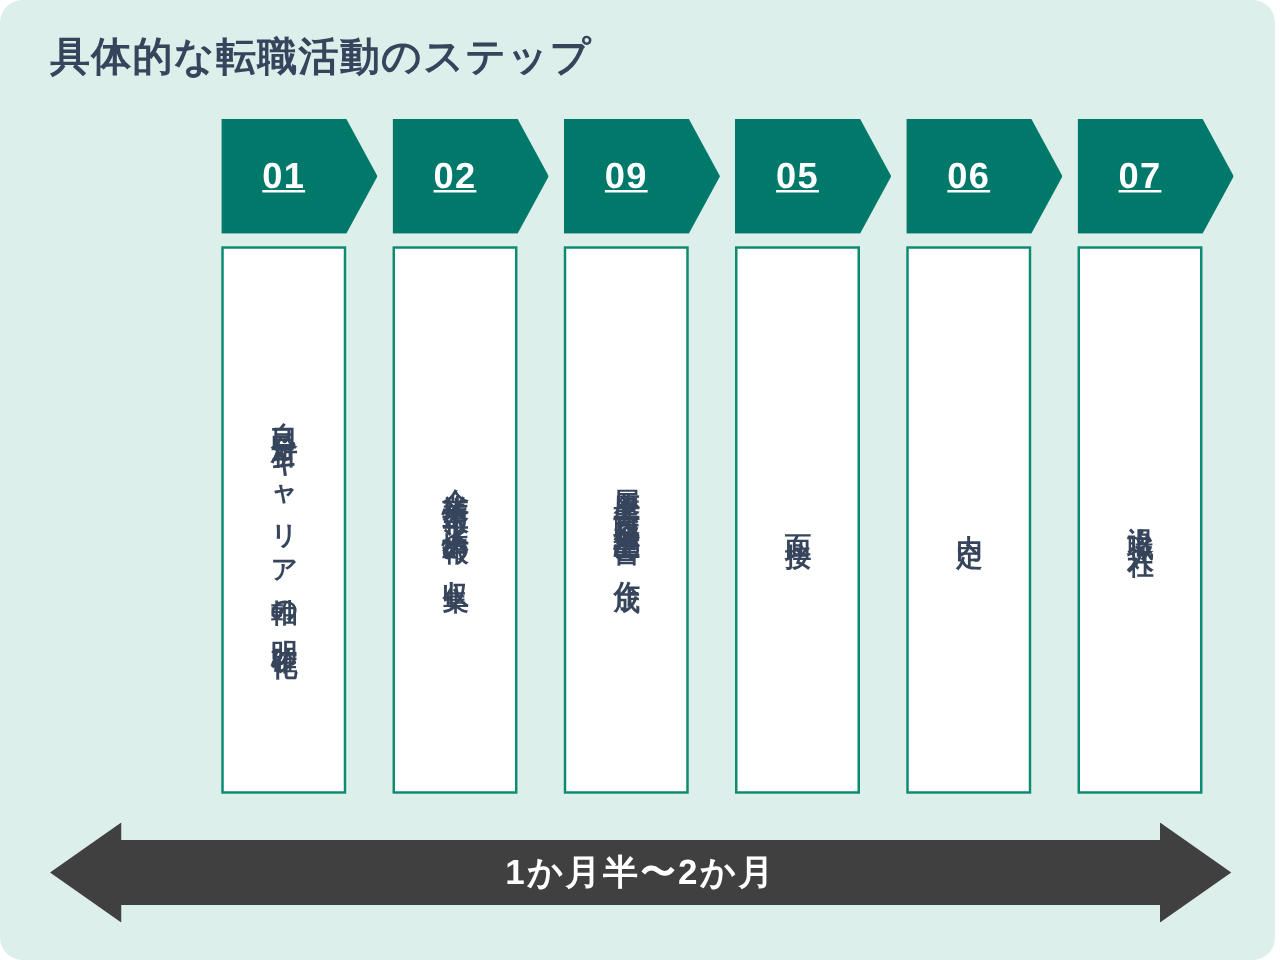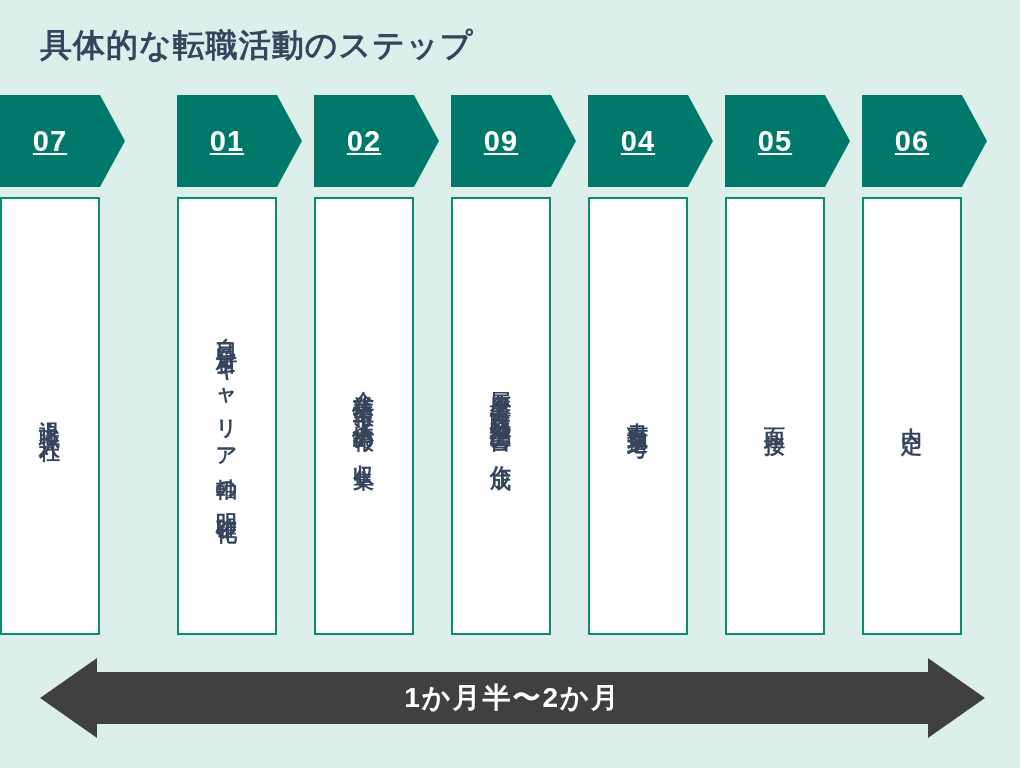--- a/index.html
+++ b/index.html
@@ -5,20 +5,21 @@
   html, body { margin: 0; padding: 0; }
   body {
     width: 1024px; height: 768px;
     font-family: "Liberation Sans", "DejaVu Sans", sans-serif;
     overflow: hidden;
   }
   #canvas {
     position: relative;
     width: 1020px; height: 768px;
     background: #ddefeb;
+    border-radius: 18px;
   }
   .title {
     position: absolute;
     left: 40px; top: 24px;
     font-size: 32px;
     font-weight: bold;
     color: #36455c;
     letter-spacing: 1px;
     white-space: nowrap;
   }
@@ -129,27 +130,20 @@
   </div>
 
   <div class="step">
     <div class="chevron"></div>
     <div class="chevron-number">09</div>
     <div class="step-box">
       <div class="step-label">履歴書・職務経歴書の作成</div>
     </div>
   </div>
 
-  <div class="step">
-    <div class="chevron"></div>
-    <div class="chevron-number">04</div>
-    <div class="step-box">
-      <div class="step-label">書類選考</div>
-    </div>
-  </div>
 
   <div class="step">
     <div class="chevron"></div>
     <div class="chevron-number">05</div>
     <div class="step-box">
       <div class="step-label">面接</div>
     </div>
   </div>
 
   <div class="step">

